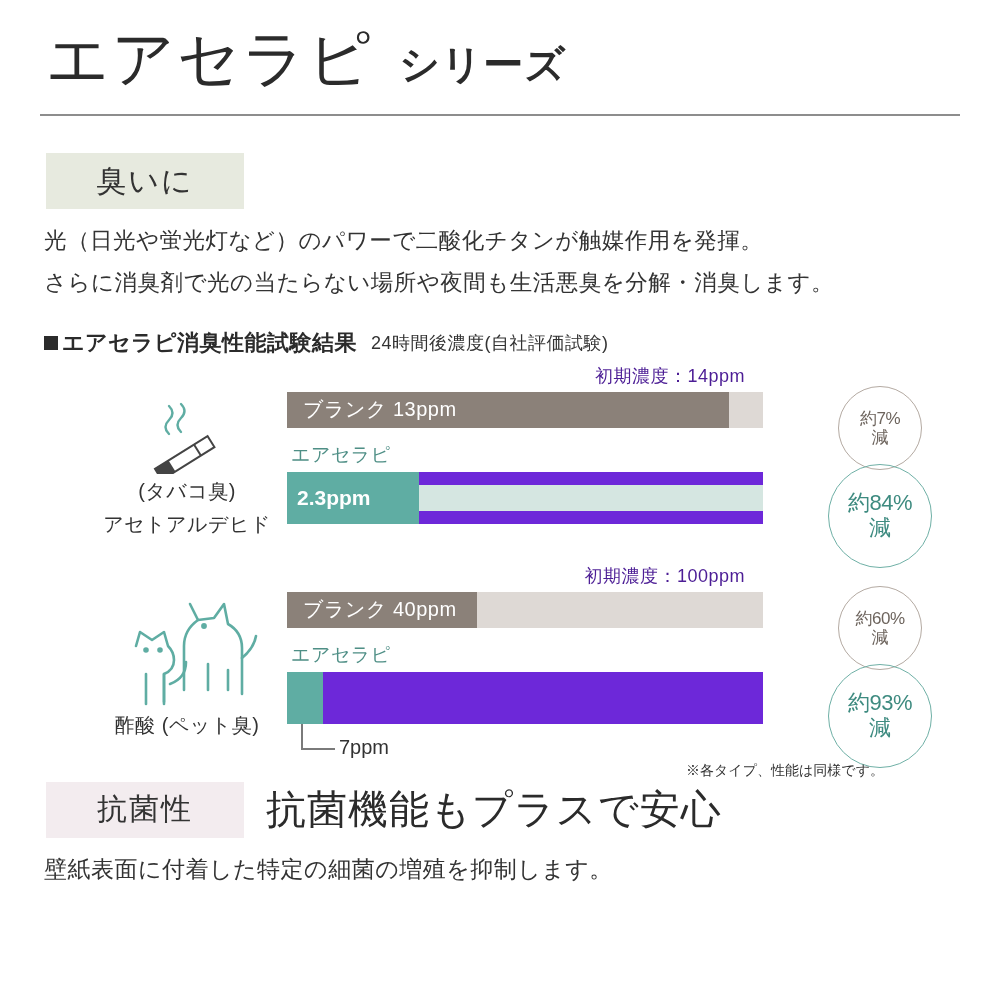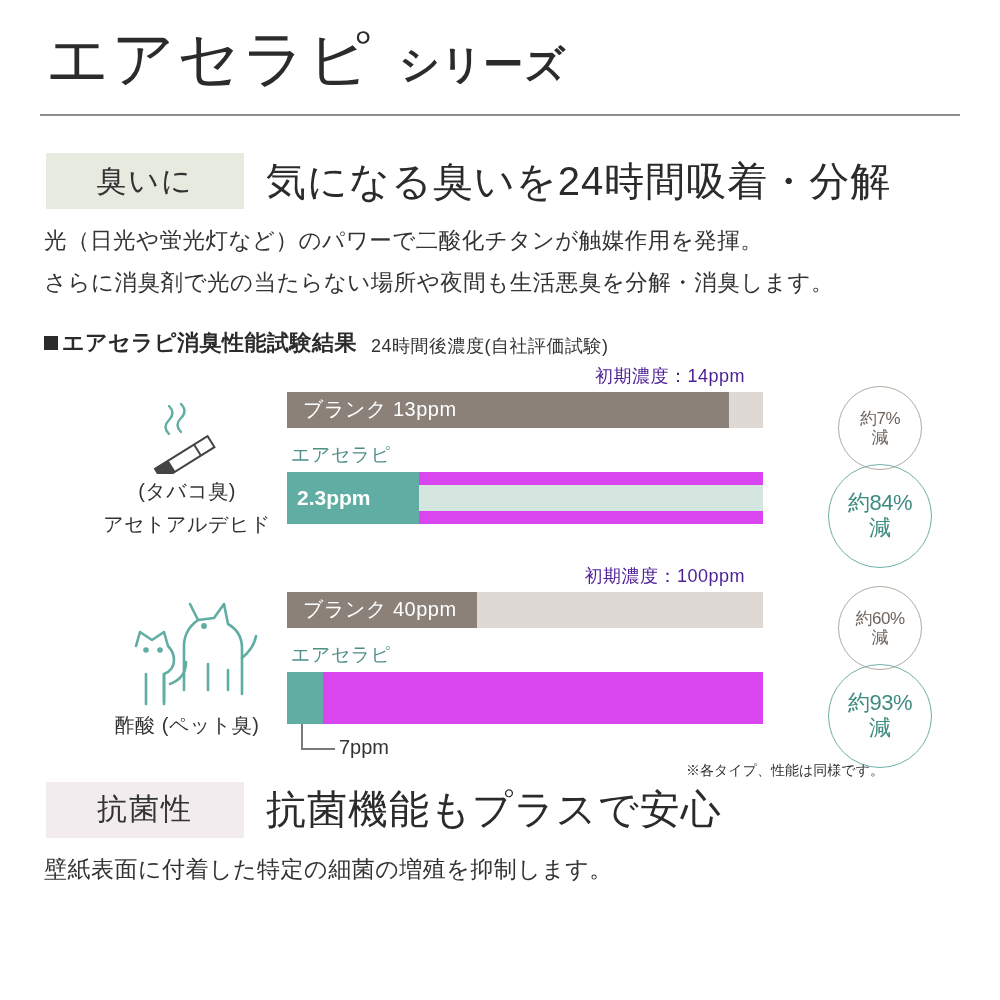--- a/index.html
+++ b/index.html
@@ -72,21 +72,21 @@
     font-size: 22.5px;
     line-height: 1.62;
     color: #333;
     letter-spacing: 0.5px;
   }
 
   
   .chart-title {
     margin: 26px 0 0 44px;
     display: flex;
-    align-items: flex-end;
+    align-items: center;
     gap: 14px;
   }
   .chart-title .sq {
     display: inline-block;
     width: 14px; height: 14px;
     background: #2b2b2b;
     margin-right: 4px;
   }
   .chart-title .t1 { font-size: 22px; font-weight: 700; letter-spacing: .5px; }
   .chart-title .t2 { font-size: 18px; letter-spacing: .5px; color: #333; }
@@ -114,21 +114,21 @@
     left: 243px;
     right: 207px;
     top: 28px;
   }
 
   .track {
     position: relative;
     height: 36px;
     background: #ded9d5;
   }
-  .track.light { background: #d946ef; }
+  .track.light { background: #6d28d9; }
 
   .fill {
     position: absolute;
     left: 0; top: 0; bottom: 0;
     display: flex;
     align-items: center;
   }
   .fill.blank { background: #8b8179; }
   .fill.blank .lbl {
     color: #ffffff;
@@ -242,21 +242,20 @@
 <body>
 
 <div class="header">
   <div class="brand-main">エアセラピ</div>
   <div class="brand-sub">シリーズ</div>
 </div>
 <div class="rule"></div>
 
 <div class="headline-row">
   <div class="tag green">臭いに</div>
-  <div class="headline">気になる臭いを24時間吸着・分解</div>
 </div>
 <div class="para">光（日光や蛍光灯など）のパワーで二酸化チタンが触媒作用を発揮。</div>
 <div class="para" style="margin-top:6px">さらに消臭剤で光の当たらない場所や夜間も生活悪臭を分解・消臭します。</div>
 
 <div class="chart-title">
   <div>
     <span class="sq"></span><span class="t1">エアセラピ消臭性能試験結果</span>
   </div>
   <div class="t2">24時間後濃度(自社評価試験)</div>
 </div>

